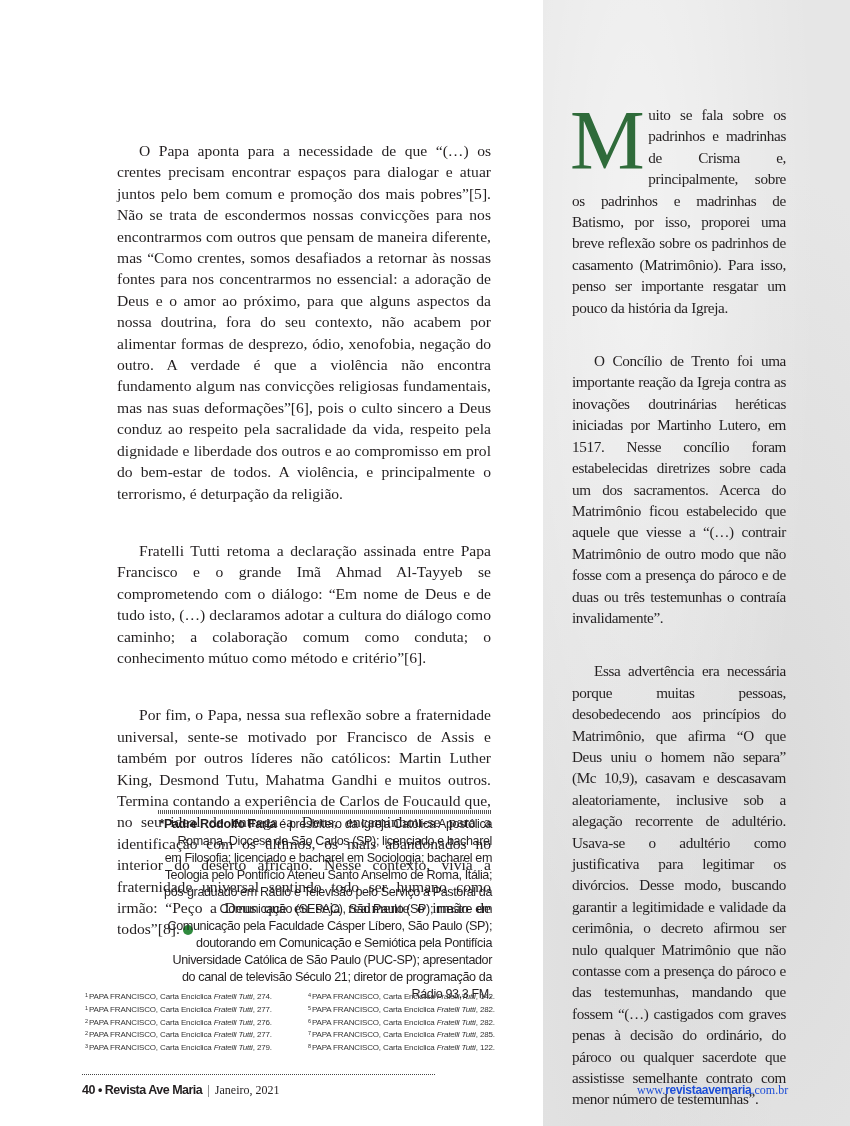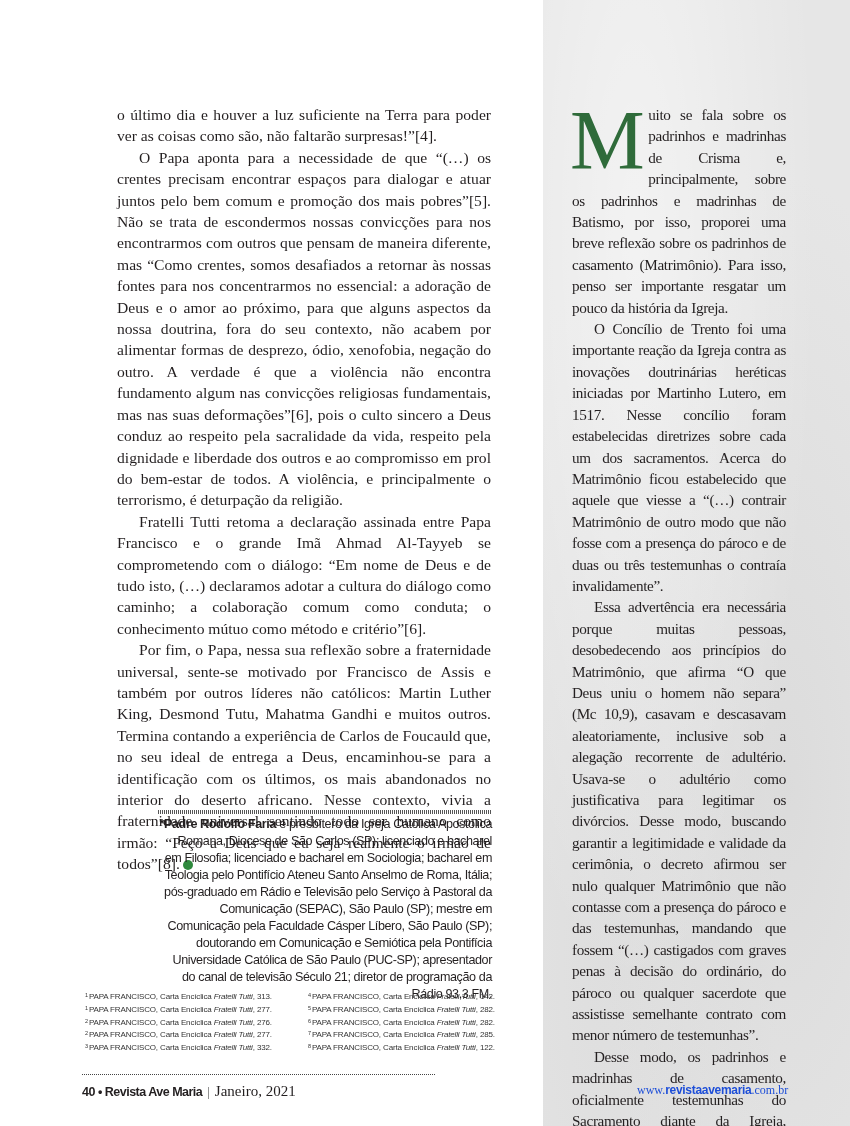--- a/index.html
+++ b/index.html
@@ -15,32 +15,32 @@
       radial-gradient(ellipse at 30% 20%, rgba(255,255,255,0.5), rgba(255,255,255,0) 60%),
       radial-gradient(ellipse at 80% 70%, rgba(200,200,200,0.35), rgba(200,200,200,0) 55%),
       radial-gradient(ellipse at 20% 85%, rgba(210,210,210,0.4), rgba(210,210,210,0) 50%),
       #e6e6e6;
   }
   .col-left {
     position: absolute; left: 117px; top: 104px; width: 374px;
     font-size: 15.6px; line-height: 21.4px; text-align: justify;
   }
   .col-left p { margin: 0; }
-  .col-left p.indent { text-indent: 22px; }
+  .col-left p.indent { text-indent: 22px; margin-top: 36px; }
   .end-dot {
     display: inline-block; width: 10px; height: 10px; border-radius: 50%;
     background: #2f8a3e; margin-left: 3px; vertical-align: -1px;
   }
   .col-right {
     position: absolute; left: 572px; top: 104px; width: 214px;
     font-size: 15.2px; line-height: 21.4px; text-align: justify;
     letter-spacing: -0.35px;
   }
   .col-right p { margin: 0; }
-  .col-right p.indent { text-indent: 22px; }
+  .col-right p.indent { text-indent: 22px; margin-top: 32px; }
   .dropcap {
     float: left; font-size: 84px; line-height: 62px; color: #2f6b3a;
     margin: 2px 4px -2px -2px; padding-top: 4px;
     font-family: "Liberation Serif", "DejaVu Serif", serif;
   }
   .bio {
     position: absolute; left: 158px; top: 810px; width: 334px;
     font-family: "Liberation Sans", "DejaVu Sans", sans-serif;
     font-size: 12.6px; line-height: 17px; text-align: right;
     letter-spacing: -0.4px;
@@ -64,52 +64,51 @@
   }
   .footer-left {
     position: absolute; left: 82px; top: 1083px; font-size: 12.5px; color: #231f20;
     white-space: nowrap;
   }
   .footer-left .pub {
     font-family: "Liberation Sans", "DejaVu Sans", sans-serif; font-weight: bold;
     letter-spacing: -0.5px; font-size: 12.5px;
   }
   .footer-left .sep { margin: 0 5px; color: #555; }
-  .footer-left .date { font-family: "Liberation Serif", "DejaVu Serif", serif; font-size: 15px; }
+  .footer-left .date { font-family: "Liberation Serif", "DejaVu Serif", serif; font-size: 12px; }
   .footer-right {
     position: absolute; left: 637px; top: 1083px; font-size: 12px; color: #1d4ed8;
     white-space: nowrap;
   }
   .footer-right .bold {
     font-family: "Liberation Sans", "DejaVu Sans", sans-serif; font-weight: bold; letter-spacing: -0.3px;
   }
 </style>
 </head>
 <body>
 
 <div class="right-panel"></div>
 
 <div class="col-left">
-  <p>o último dia e houver a luz suficiente na Terra para poder ver as coisas como são, não faltarão surpresas!”[4].</p>
   <p class="indent">O Papa aponta para a necessidade de que “(…) os crentes precisam encontrar  espaços para dialogar e atuar juntos pelo bem comum e promoção dos mais pobres”[5]. Não se trata de escondermos nossas convicções para nos encontrarmos com outros que pensam de maneira diferente, mas “Como crentes, somos desafiados a retornar às nossas fontes para nos concentrarmos no essencial: a adoração de Deus e o amor ao próximo, para que alguns aspectos da nossa doutrina, fora do seu contexto, não acabem por alimentar formas de desprezo, ódio, xenofobia, negação do outro. A verdade é que a violência não encontra fundamento algum nas convicções religiosas fundamentais, mas nas suas deformações”[6], pois o culto sincero a Deus conduz ao respeito pela sacralidade da vida, respeito pela dignidade e liberdade dos outros e ao compromisso em prol do bem-estar de todos. A violência, e principalmente o terrorismo, é deturpação da religião.</p>
   <p class="indent">Fratelli Tutti retoma a declaração assinada entre Papa Francisco e o grande Imã Ahmad Al-Tayyeb se comprometendo com o diálogo: “Em nome de Deus e de tudo isto, (…) declaramos adotar a cultura do diálogo como caminho; a colaboração comum como conduta; o conhecimento mútuo como método e critério”[6].</p>
   <p class="indent"><span>Por fim, o Papa, nessa sua reflexão sobre a fraternidade universal, sente-se motivado por Francisco de Assis e também por outros líderes não católicos: Martin Luther King, Desmond Tutu, Mahatma Gandhi e muitos outros. Termina contando a experiência de Carlos de Foucauld que, no seu ideal de entrega a Deus, encaminhou-se para a identificação com os últimos, os mais abandonados no interior do deserto africano. Nesse contexto, vivia a fraternidade universal sentindo todo ser humano como irmão: “Peço a Deus que eu seja realmente o irmão de todos”[8].</span><span class="end-dot"></span></p>
 </div>
 
 <div class="bio">
   <div class="bio-rule"></div>
   <span><b>*Padre Rodolfo Faria</b><span> é presbítero da Igreja Católica Apostólica Romana, Diocese de São Carlos (SP); licenciado e bacharel em Filosofia; licenciado e bacharel em Sociologia; bacharel em Teologia pelo Pontifício Ateneu Santo Anselmo de Roma, Itália; pós-graduado em Rádio e Televisão pelo Serviço à Pastoral da Comunicação (SEPAC), São Paulo (SP); mestre em Comunicação pela Faculdade Cásper Líbero, São Paulo (SP); doutorando em Comunicação e Semiótica pela Pontifícia Universidade Católica de São Paulo (PUC-SP); apresentador do canal de televisão Século 21; diretor de programação da Rádio 93,3 FM.</span></span>
 </div>
 
 <div class="footnotes fn-left">
-  <div><sup>1</sup><span>PAPA FRANCISCO, Carta Encíclica </span><i>Fratelli Tutti</i><span>, 313.</span></div>
+  <div><sup>1</sup><span>PAPA FRANCISCO, Carta Encíclica </span><i>Fratelli Tutti</i><span>, 274.</span></div>
   <div><sup>1</sup><span>PAPA FRANCISCO, Carta Encíclica </span><i>Fratelli Tutti</i><span>, 277.</span></div>
   <div><sup>2</sup><span>PAPA FRANCISCO, Carta Encíclica </span><i>Fratelli Tutti</i><span>, 276.</span></div>
   <div><sup>2</sup><span>PAPA FRANCISCO, Carta Encíclica </span><i>Fratelli Tutti</i><span>, 277.</span></div>
-  <div><sup>3</sup><span>PAPA FRANCISCO, Carta Encíclica </span><i>Fratelli Tutti</i><span>, 332.</span></div>
+  <div><sup>3</sup><span>PAPA FRANCISCO, Carta Encíclica </span><i>Fratelli Tutti</i><span>, 279.</span></div>
 </div>
 <div class="footnotes fn-right">
   <div><sup>4</sup><span>PAPA FRANCISCO, Carta Encíclica </span><i>Fratelli Tutti</i><span>, 142.</span></div>
   <div><sup>5</sup><span>PAPA FRANCISCO, Carta Encíclica </span><i>Fratelli Tutti</i><span>, 282.</span></div>
   <div><sup>6</sup><span>PAPA FRANCISCO, Carta Encíclica </span><i>Fratelli Tutti</i><span>, 282.</span></div>
   <div><sup>7</sup><span>PAPA FRANCISCO, Carta Encíclica </span><i>Fratelli Tutti</i><span>, 285.</span></div>
   <div><sup>8</sup><span>PAPA FRANCISCO, Carta Encíclica </span><i>Fratelli Tutti</i><span>, 122.</span></div>
 </div>
 
 <div class="col-right">

